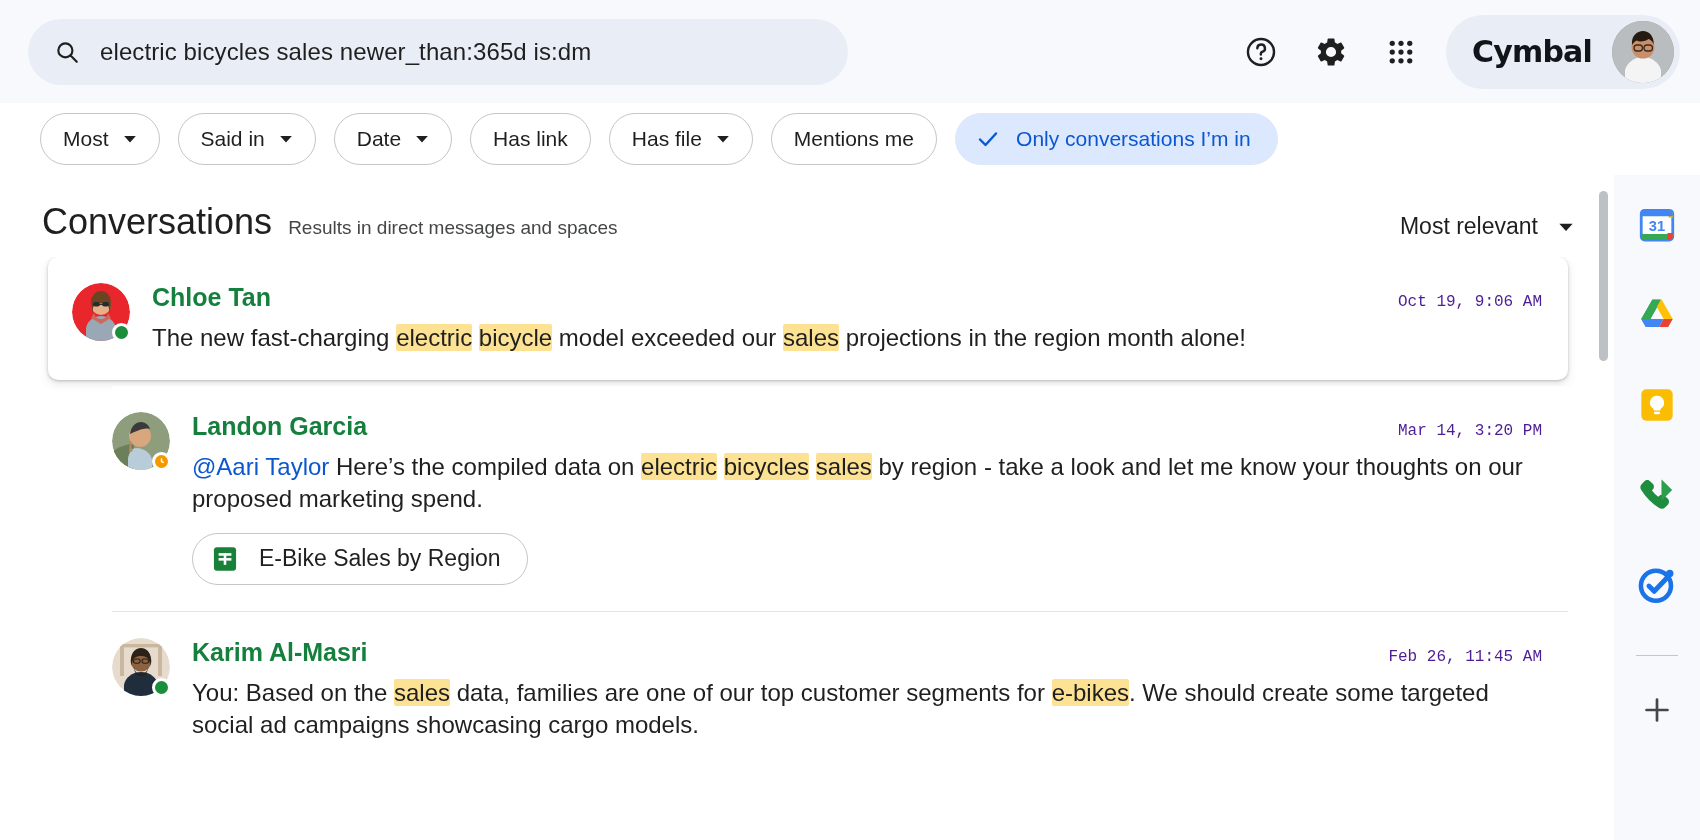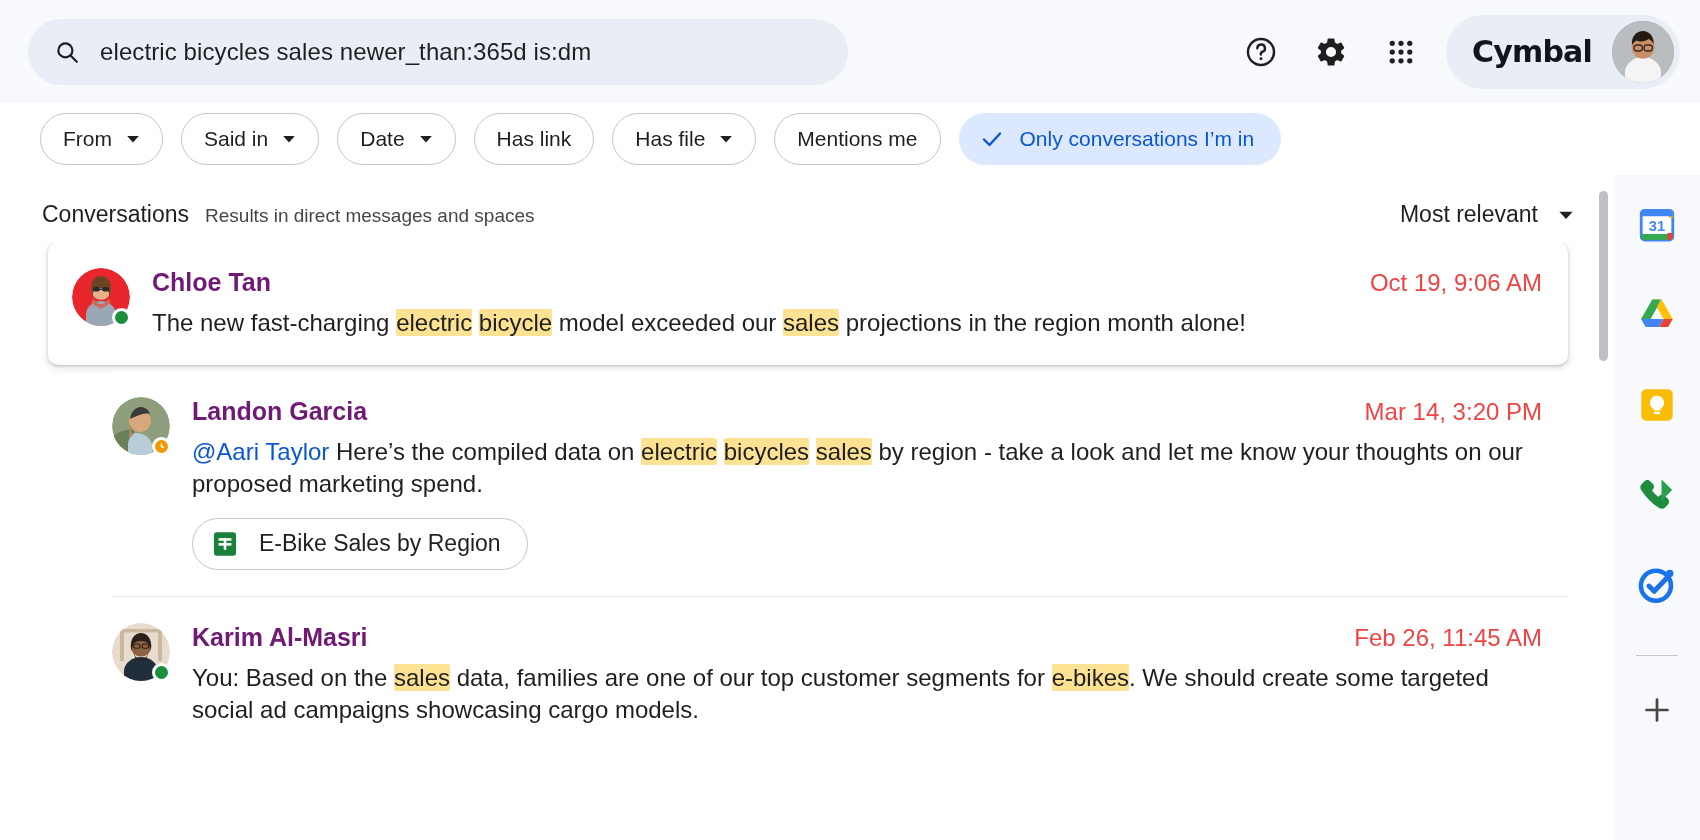--- a/index.html
+++ b/index.html
@@ -88,21 +88,21 @@
   .chip.active .check { margin-right: 16px; display:flex; color:#0b57d0; }
 
   
   .body-area { flex: 1 1 auto; display: flex; min-height: 0; background:#fff; }
   .main-col { flex: 1 1 auto; min-width: 0; position: relative; background:#fff; display:flex; flex-direction:column; }
 
   .results-header {
     display: flex; align-items: baseline;
     padding: 26px 40px 14px 42px;
   }
-  .results-title { font-size: 23px; color: #1f1f1f; font-weight: 400; }
+  .results-title { font-size: 36px; color: #1f1f1f; font-weight: 400; }
   .results-sub { font-size: 19px; color: #444746; margin-left: 16px; }
   .header-spacer { flex: 1 1 auto; }
   .sort-control { display: flex; align-items: center; font-size: 23px; color: #1f1f1f; }
   .sort-caret { margin-left: 20px; display:flex; color:#1f1f1f; }
 
   .results-list { flex: 1 1 auto; overflow: hidden; padding: 0 0 0 0; }
 
   .result-card {
     margin: 0 46px 0 48px;
     padding: 26px 26px 26px 24px;
@@ -122,23 +122,23 @@
   .presence {
     position: absolute; right: -1px; bottom: -1px;
     width: 19px; height: 19px; border-radius: 50%;
     border: 3px solid #fff;
   }
   .presence.online { background: #1a8e3a; }
   .presence.away { background: #f29900; display:flex; align-items:center; justify-content:center; }
 
   .result-body { flex: 1 1 auto; min-width: 0; }
   .result-top { display: flex; align-items: baseline; }
-  .sender-name { font-size: 25px; font-weight: 700; color: #701a75; }
+  .sender-name { font-size: 25px; font-weight: 700; color: #15803d; }
   .grow { flex: 1 1 auto; }
-  .timestamp { font-size: 24px; color: #ef4444; white-space: nowrap; padding-left: 20px; }
+  .timestamp { font-size: 16px; color: #4c1d95; white-space: nowrap; padding-left: 20px; font-family: Liberation Mono, monospace; }
   .snippet {
     font-size: 24px; color: #1f1f1f; line-height: 1.33;
     margin-top: 10px; word-wrap: break-word;
   }
   .hl { background: #fde293; border-radius: 2px; }
   .mention { color: #0b57d0; }
 
   .attachment {
     display: inline-flex; align-items: center;
     height: 52px; border: 1px solid #c4c7c5; border-radius: 26px;
@@ -235,21 +235,21 @@
           <path d="M20 24c-1-9 5-14 11-14s11 5 10.8 13.6c-1.2-3-3-4.6-5.3-5.6-2.6 2.4-8.6 3.4-12 1.6-1.6 1-3.2 2.4-4.5 4.4z" fill="#241a12"></path>
           <rect x="22" y="24" width="8.5" height="6" rx="3" fill="none" stroke="#3b2a1d" stroke-width="1.3"></rect>
           <rect x="32" y="24" width="8.5" height="6" rx="3" fill="none" stroke="#3b2a1d" stroke-width="1.3"></rect>
         </svg>
       </span>
     </div>
   </div>
 
   <div class="chips-row">
     <div class="chip">
-      <span>From</span>
+      <span>Most</span>
       <span class="caret">
           <svg width="14" height="14" viewBox="0 0 12 12" fill="currentColor">
             <polygon points="1,3.5 11,3.5 6,9"></polygon>
           </svg>
         </span>
     </div>
     <div class="chip">
       <span>Said in</span>
       <span class="caret">
           <svg width="14" height="14" viewBox="0 0 12 12" fill="currentColor">

